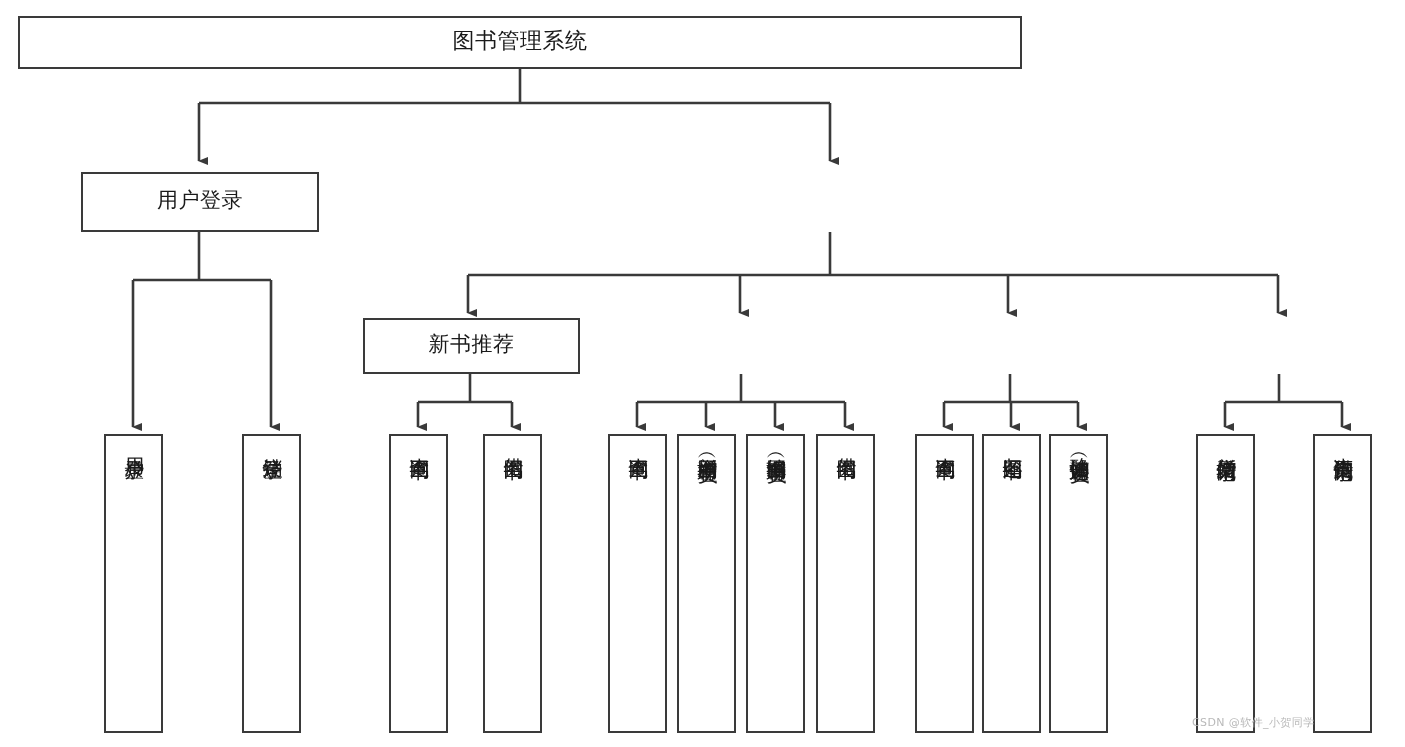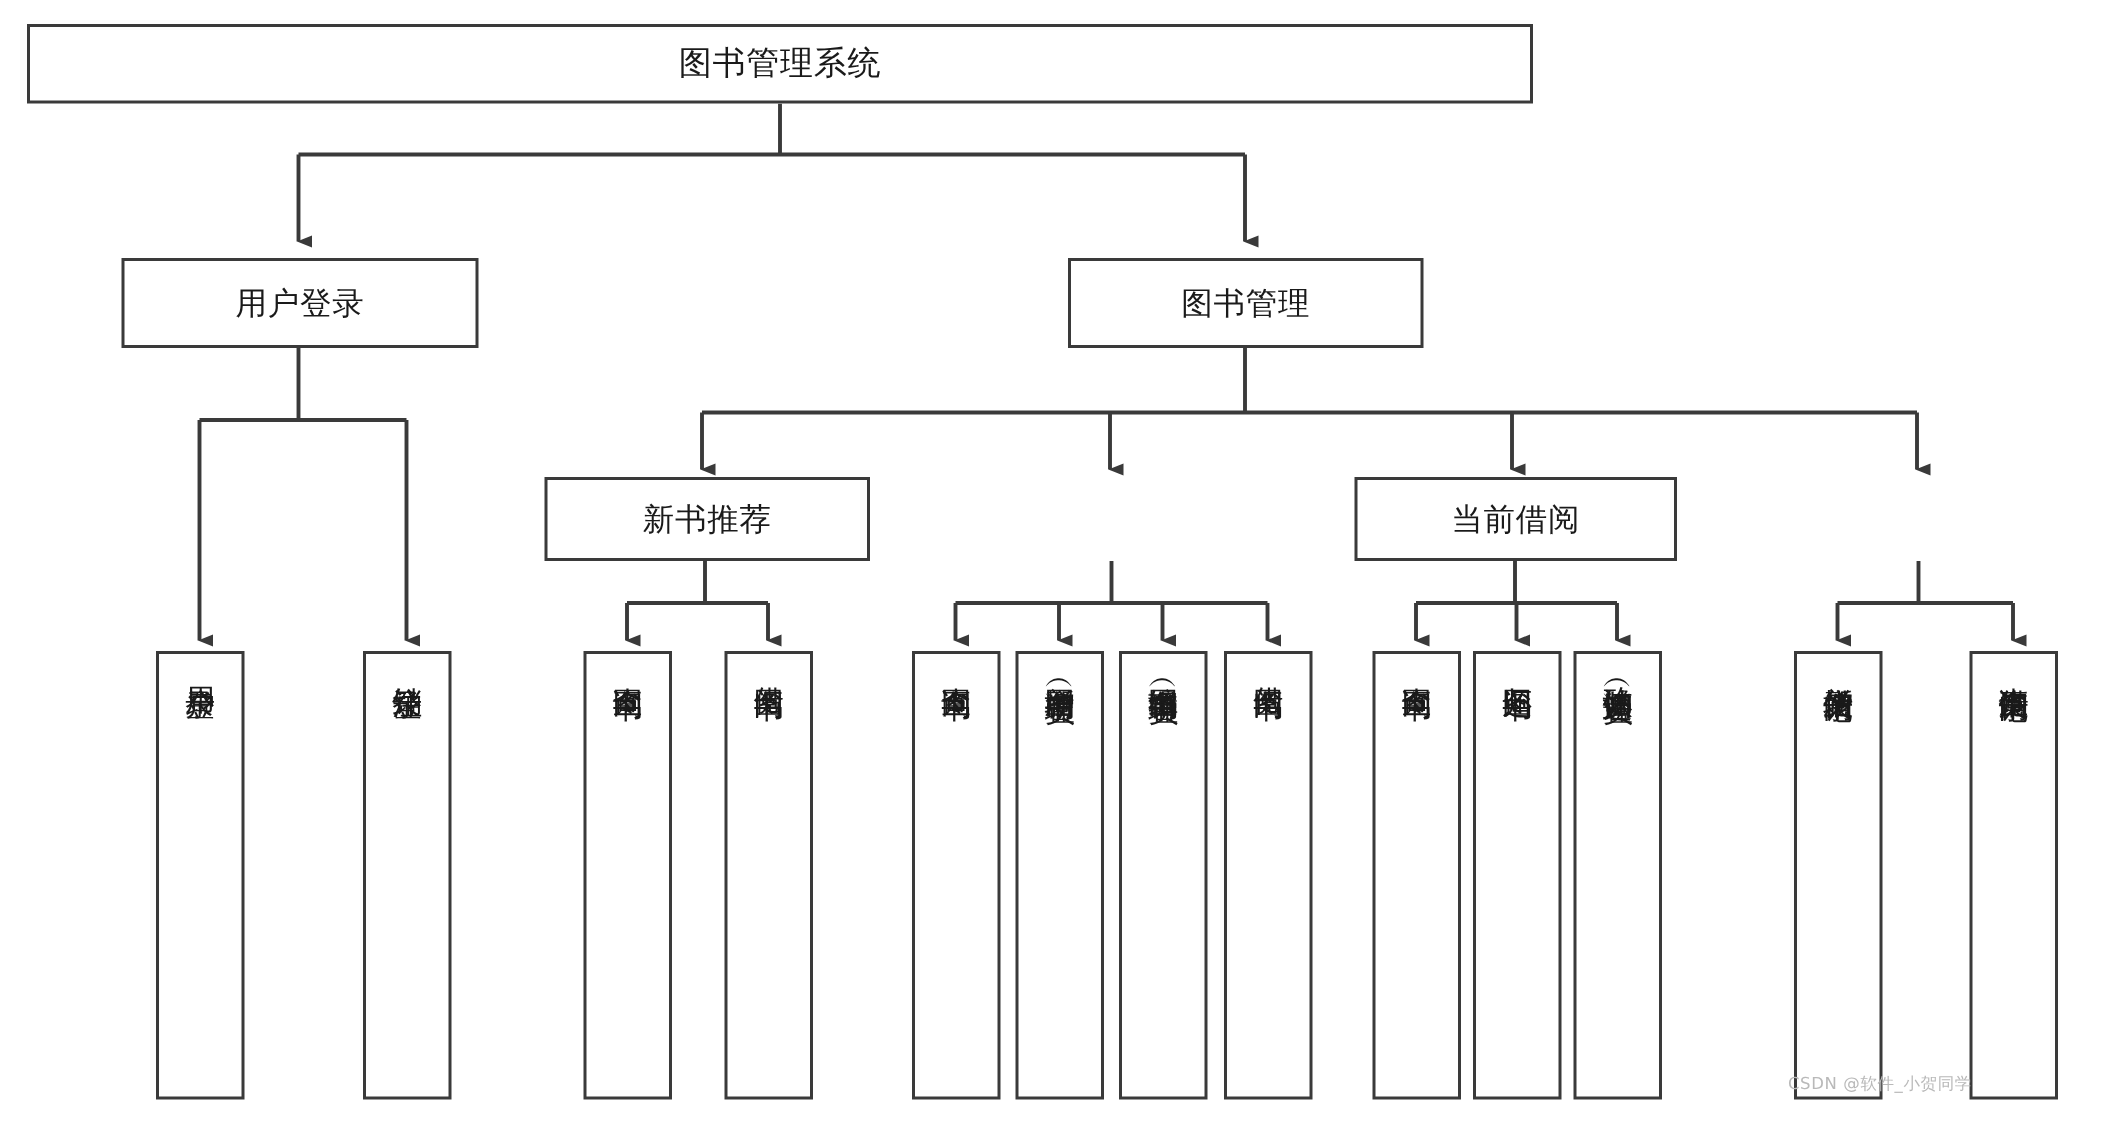--- a/index.html
+++ b/index.html
@@ -36,20 +36,21 @@
     align-items: center;
     justify-content: center;
     color: #1a1a1a;
   }
   .node-label {
     display: block;
     text-align: center;
     line-height: 1.15;
     letter-spacing: 0.5px;
     white-space: nowrap;
+    font-family: Liberation Mono, monospace;
   }
   .node-box.horiz .node-label {
     font-size: 21px;
   }
   .node-box.title .node-label {
     font-size: 22px;
   }
   .node-box.vert {
     align-items: flex-start;
     justify-content: center;
@@ -129,29 +130,23 @@
     </g>
   </svg>
 
   <div class="node-box title horiz" style="left:18px; top:16px; width:1004px; height:53px;">
     <span class="node-label">图书管理系统</span>
   </div>
 
   <div class="node-box horiz" style="left:81px; top:172px; width:238px; height:60px;">
     <span class="node-label">用户登录</span>
   </div>
-  <div class="node-box horiz" style="left:712px; top:172px; width:237px; height:60px;">
-    <span class="node-label">图书管理</span>
-  </div>
 
   <div class="node-box horiz" style="left:363px; top:318px; width:217px; height:56px;">
     <span class="node-label">新书推荐</span>
-  </div>
-  <div class="node-box horiz" style="left:903px; top:318px; width:215px; height:56px;">
-    <span class="node-label">当前借阅</span>
   </div>
 
   <div class="node-box vert" style="left:104px; top:434px; width:59px; height:299px;">
     <span class="node-label">用户登录</span>
   </div>
   <div class="node-box vert" style="left:242px; top:434px; width:59px; height:299px;">
     <span class="node-label">注销登录</span>
   </div>
 
   <div class="node-box vert" style="left:389px; top:434px; width:59px; height:299px;">

